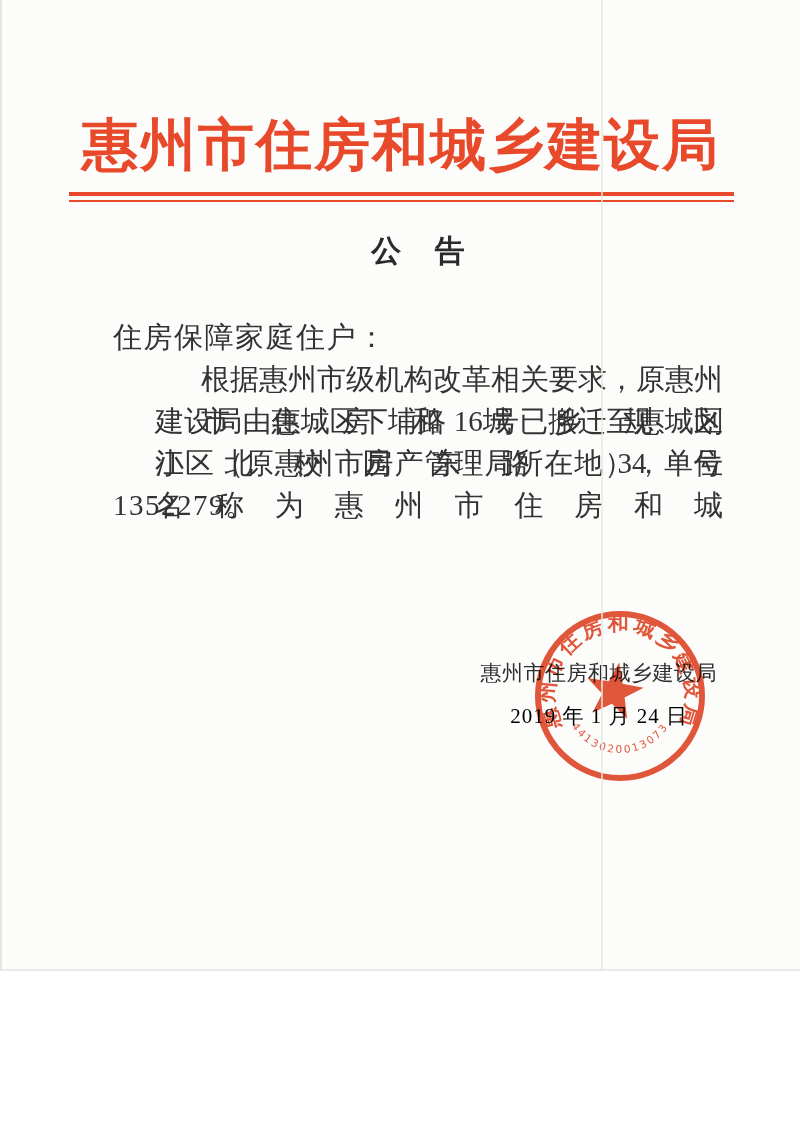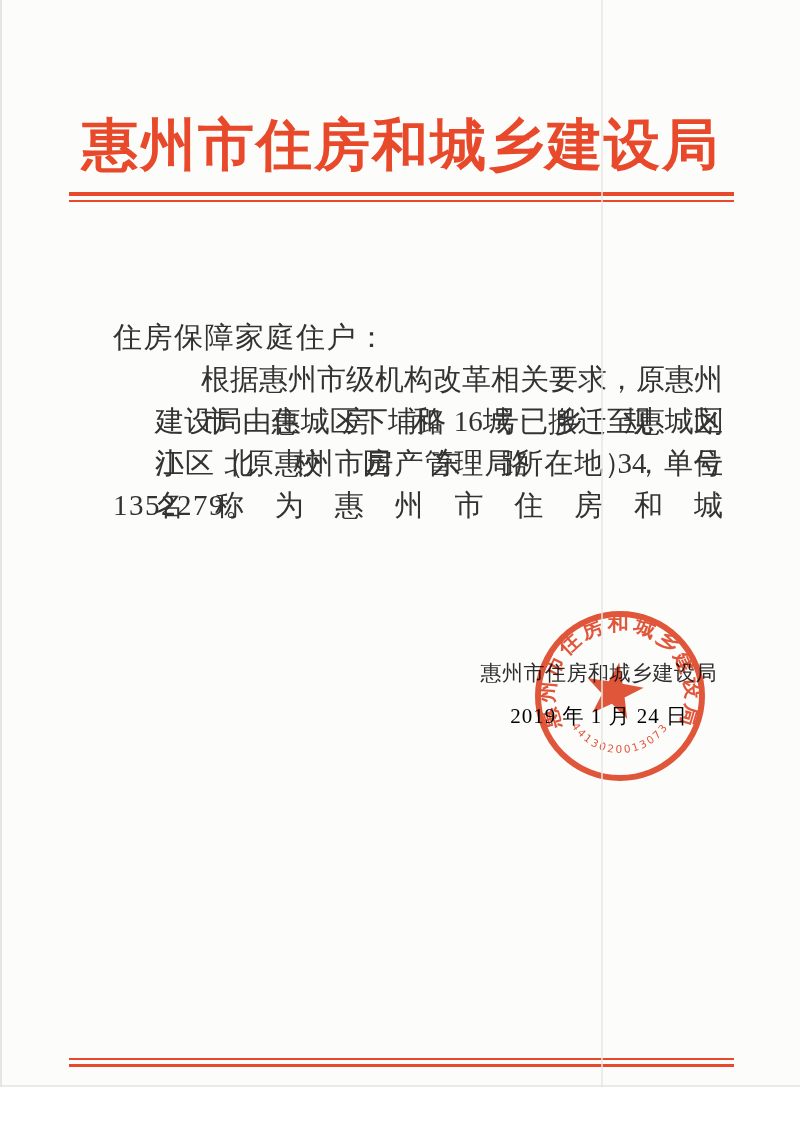--- a/index.html
+++ b/index.html
@@ -6,21 +6,21 @@
     --accent-red:#e8492a;
     --seal-red:#e0401f;
     --ink:#333333;
     --page-bg:#fcfcfb;
   }
   *{margin:0;padding:0;box-sizing:border-box;}
   html,body{background:#fff;}
   body{font-family:"Liberation Serif","DejaVu Serif",serif;}
   .page{
     position:relative;
-    width:800px;height:1087px;
+    width:800px;height:971px;
     background:var(--page-bg);
     overflow:hidden;
   }
   
   .edge-left{position:absolute;left:0;top:0;bottom:0;width:2px;background:#dcdcd8;opacity:.7;z-index:40;}
   .edge-bottom{position:absolute;left:0;right:0;bottom:0;height:2px;background:#e2e2de;opacity:.7;z-index:40;}
   .scan-line{position:absolute;left:601px;top:0;bottom:0;width:2px;background:#e7e7e3;opacity:.75;z-index:30;}
 
   
   .agency{
@@ -98,20 +98,21 @@
 
 <div class="page">
 
   <div class="edge-left"></div>
   <div class="scan-line"></div>
 
   <h1 class="agency">惠州市住房和城乡建设局</h1>
   <div class="rule rule-a"></div>
   <div class="rule rule-b"></div>
 
+  <h2 class="notice">公 告</h2>
 
   <div class="body">
     <div class="line">住房保障家庭住户：</div>
     <div class="line j indent">根据惠州市级机构改革相关要求，原惠州市住房和城乡规划</div>
     <div class="line j">建设局由惠城区下埔路 16 号已搬迁至惠城区江北校园东路 34 号</div>
     <div class="line j">小区（原惠州市房产管理局所在地），单位名称为惠州市住房和城</div>
     <div class="line">1352279。</div>
   </div>
 
   <div class="sig-org">惠州市住房和城乡建设局</div>

